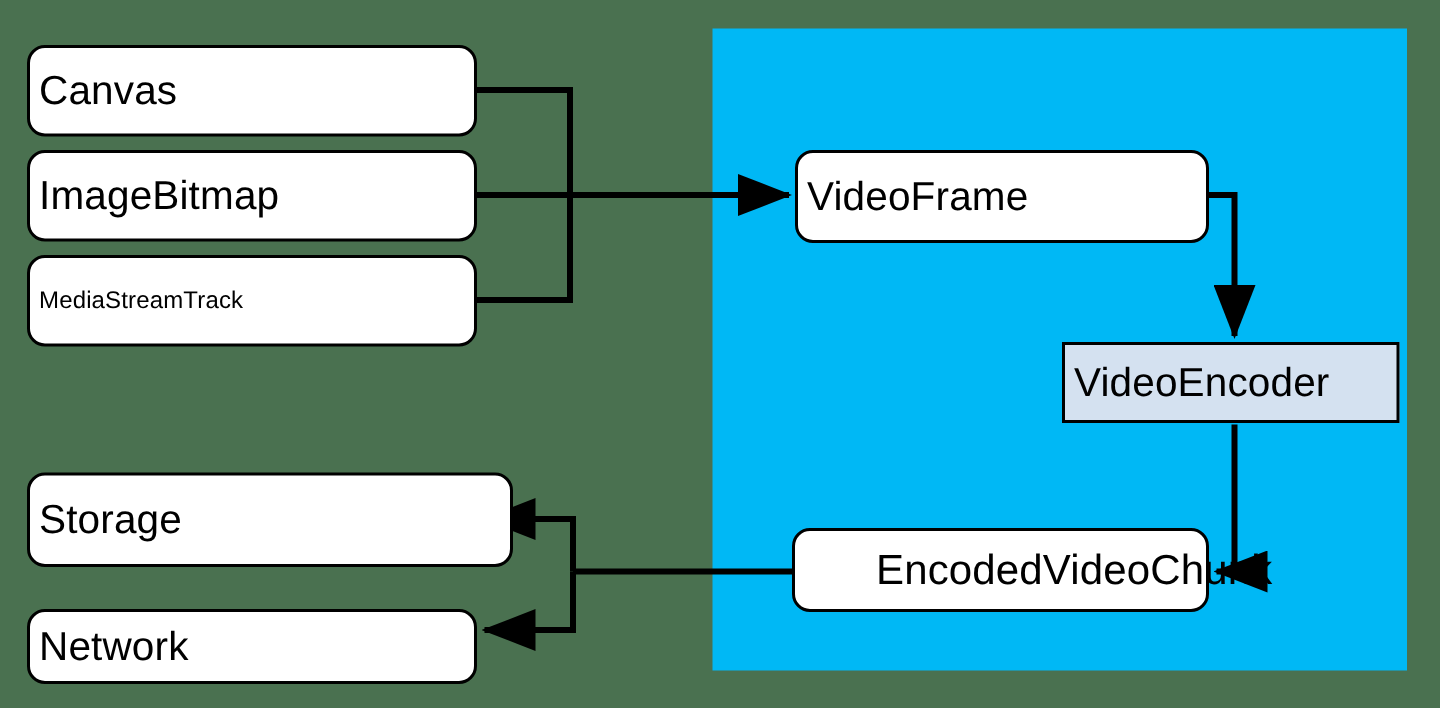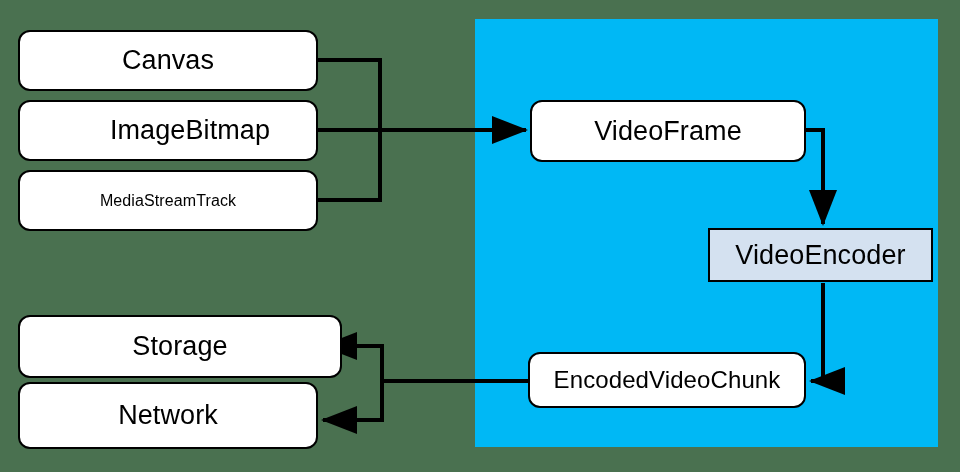--- a/index.html
+++ b/index.html
@@ -29,41 +29,41 @@
   }
   .region {
     position: absolute;
     box-sizing: border-box;
   }
   .node {
     position: absolute;
     box-sizing: border-box;
     display: flex;
     align-items: center;
-    justify-content: center;
     background: #ffffff;
     border: 2px solid #000000;
     border-radius: 12px;
     color: #000000;
     font-size: 27px;
     font-weight: 400;
     line-height: 1;
     letter-spacing: 0.1px;
     white-space: nowrap;
   }
   .node.square {
     border-radius: 0;
     border-width: 2px;
   }
   .node-label {
     display: block;
     padding: 0 6px;
   }
   .node.small-text {
-    font-size: 24px;
+    font-size: 28px;
+    padding-left: 48px;
   }
   .node.mid-text {
     font-size: 16px;
   }
 </style>
 </head>
 <body>
 
 <div id="diagram-root">
 
@@ -90,33 +90,33 @@
 
     <polyline points="382,381 382,346 323,346" fill="none" stroke="#000000" stroke-width="4" marker-end="url(#arrowhead)"></polyline>
 
     <polyline points="382,381 382,420 323,420" fill="none" stroke="#000000" stroke-width="4" marker-end="url(#arrowhead)"></polyline>
   </svg>
 
   <div class="node" style="left:18px; top:30px; width:300px; height:61px;">
     <span class="node-label">Canvas</span>
   </div>
 
-  <div class="node" style="left:18px; top:100px; width:300px; height:61px;padding-left:44px;">
+  <div class="node" style="left:18px; top:100px; width:300px; height:61px;">
     <span class="node-label">ImageBitmap</span>
   </div>
 
   <div class="node mid-text" style="left:18px; top:170px; width:300px; height:61px;">
     <span class="node-label">MediaStreamTrack</span>
   </div>
 
   <div class="node" style="left:18px; top:315px; width:324px; height:63px;">
     <span class="node-label">Storage</span>
   </div>
 
-  <div class="node" style="left:18px; top:382px; width:300px; height:67px;">
+  <div class="node" style="left:18px; top:406px; width:300px; height:50px;">
     <span class="node-label">Network</span>
   </div>
 
   <div class="node" style="left:530px; top:100px; width:276px; height:62px;">
     <span class="node-label">VideoFrame</span>
   </div>
 
   <div class="node square" style="left:708px; top:228px; width:225px; height:54px; background:#d4e1f0;">
     <span class="node-label">VideoEncoder</span>
   </div>

